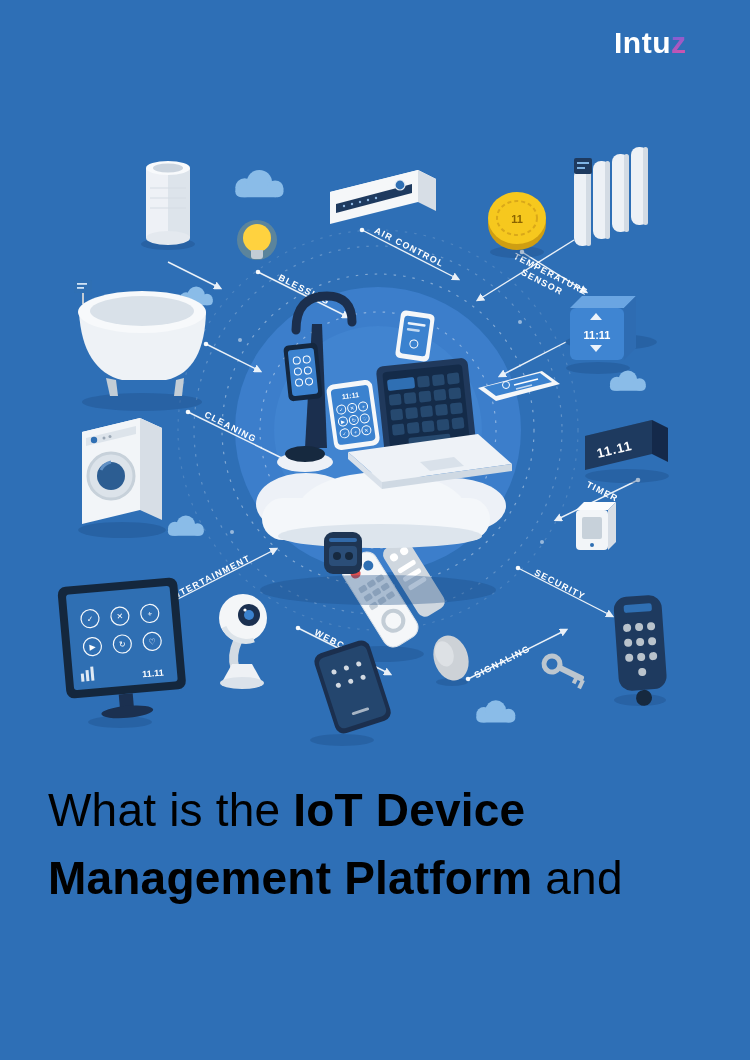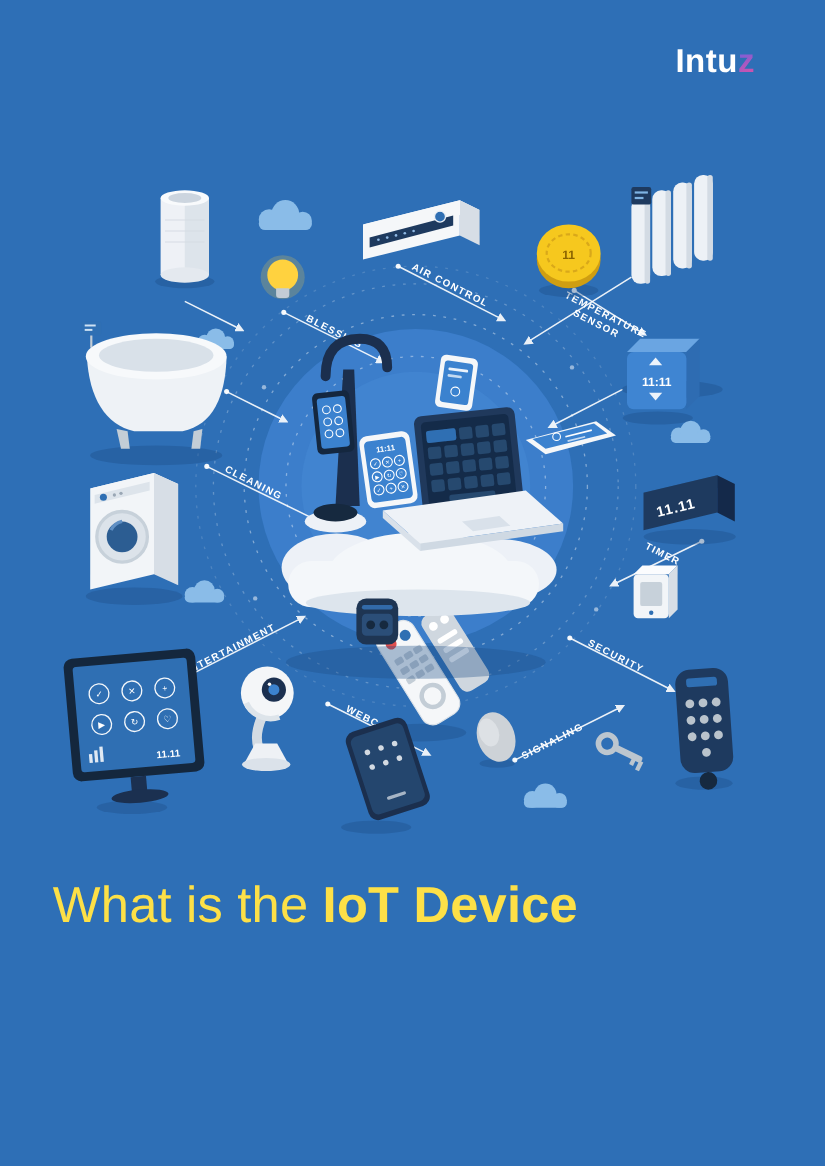--- a/index.html
+++ b/index.html
@@ -1,21 +1,21 @@
 <!DOCTYPE html>
 <html><head>
 <meta charset="utf-8">
 <style>
   * { margin:0; padding:0; box-sizing:border-box; }
   html,body { width:750px; height:1060px; }
   body { position:relative; overflow:hidden; background:#2e6fb6; font-family:"Liberation Sans",sans-serif; }
-  .page { position:absolute; inset:0;margin-top:12px; }
+  .page { position:absolute; inset:0; }
   .logo { position:absolute; top:22px; right:28px; }
   .illustration { position:absolute; top:90px; left:0; }
-  .title { position:absolute; left:48px; top:776px; color:#fde047; font-size:46px; line-height:68px; letter-spacing:.2px; }
+  .title { position:absolute; left:48px; top:776px; color:#000000; font-size:46px; line-height:68px; letter-spacing:.2px; }
   .title .bold { font-weight:700; }
   .title .reg { font-weight:400; }
   svg text { font-family:"Liberation Sans","DejaVu Sans",sans-serif; }
   .ring { fill:none; stroke:#fff; stroke-width:1.2; stroke-dasharray:2.5 7; }
   .conn { stroke:#ffffff; stroke-width:1.4; opacity:.9; fill:none; }
   .lbl { fill:#ffffff; font-size:9px; font-weight:700; letter-spacing:1.3px; }
   .dot { fill:#fff; opacity:.95; }
 </style>
 </head>
 <body>
@@ -472,15 +472,16 @@
       <rect x="324" y="442" width="38" height="42" rx="9" fill="#1e3553"></rect>
       <rect x="329" y="448" width="28" height="4" rx="2" fill="#3b82cf" opacity=".7"></rect>
       <rect x="329" y="456" width="28" height="20" rx="4" fill="#2b4e78"></rect>
       <circle cx="337" cy="466" r="4" fill="#16293f"></circle>
         <circle cx="349" cy="466" r="4" fill="#16293f"></circle>
     </g>
   </svg>
 
   <div class="title">
     <div class="line"><span class="reg">What is the </span><span class="bold">IoT Device</span></div>
+    <div class="line"><span class="bold">Management Platform</span><span class="reg"> and</span></div>
   </div>
 
 </div>
 
 </body></html>

